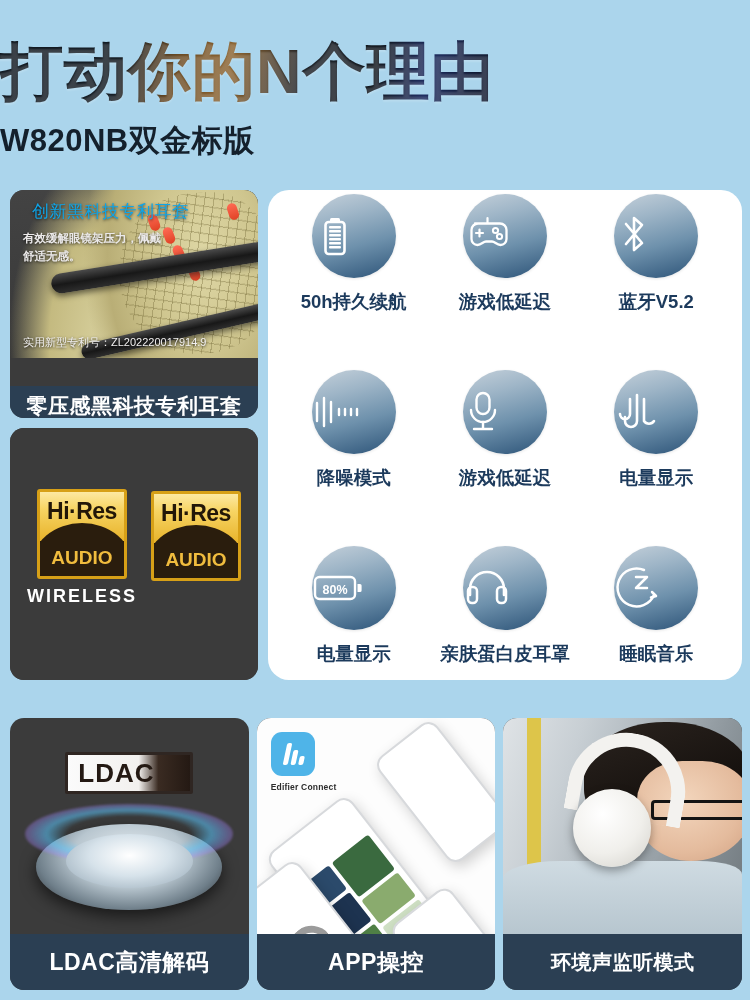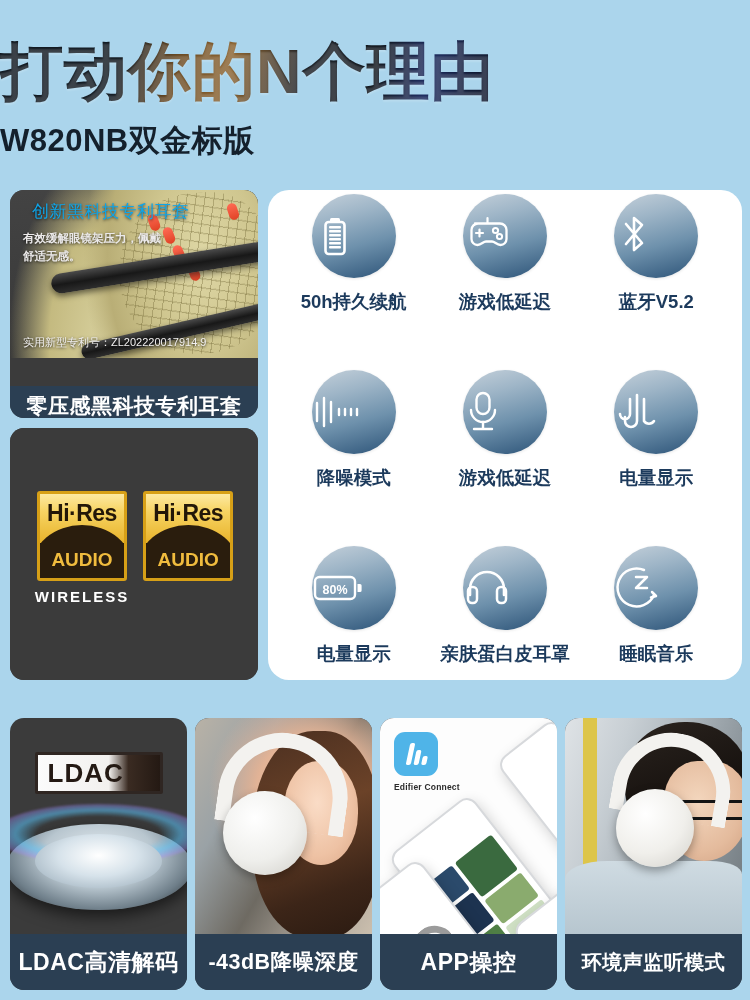--- a/index.html
+++ b/index.html
@@ -122,21 +122,21 @@
     content:""; position:absolute; left:-10%; bottom:-24px; width:120%; height:42px;
     background:#2a1d0d; border-radius:50% 50% 0 0 / 100% 100% 0 0;
   }
   .hires-top span { position: relative; z-index: 2; font-size: 23px; font-weight: 800;
                     color: #231708; letter-spacing: -0.5px; top: -5px; }
   .hires-bottom {
     position: absolute; left: 0; right: 0; bottom: 0; height: 42%;
     display: flex; align-items: center; justify-content: center;
   }
   .hires-bottom span { font-size: 19px; font-weight: 800; color: #f0bc3e; letter-spacing: 0px; }
-  .wireless-txt { margin-top: 7px; color: #fff; font-size: 15px; font-weight: 800; letter-spacing: 2px; }
+  .wireless-txt { margin-top: 7px; color: #fff; font-size: 18px; font-weight: 800; letter-spacing: 2px; }
   .hires-card .card-label { height: 48px; line-height: 48px; font-size: 23px; }
 
   
   .feature-panel {
     flex: 1;
     background: #fff;
     border-radius: 21px;
     padding: 4px 10px 14px;
     display: flex; flex-direction: column; justify-content: space-between;
     height: 490px;
@@ -493,31 +493,20 @@
         </div>
         <div class="driver">
           <div class="ring"></div>
           <div class="halo"></div>
           <div class="dome"></div>
         </div>
       </div>
       <div class="card-label">LDAC高清解码</div>
     </div>
 
-    <div class="bcard wide">
-      <div class="bbody">
-        <div class="photo-woman">
-          <div class="hair"></div>
-          <div class="face"></div>
-          <div class="hp-band"></div>
-          <div class="hp-cup"></div>
-        </div>
-      </div>
-      <div class="card-label">-43dB降噪深度</div>
-    </div>
 
     <div class="bcard">
       <div class="bbody app-card-body">
         <div class="phone ph3"></div>
         <div class="phone ph1">
           <div class="tile" style="left:8px;top:44px;width:36px;height:30px;background:#2b4a6b"></div>
           <div class="tile" style="left:48px;top:44px;width:46px;height:44px;background:#3a6a3f"></div>
           <div class="tile" style="left:8px;top:78px;width:36px;height:36px;background:#1d3350"></div>
           <div class="tile" style="left:8px;top:118px;width:36px;height:34px;background:#4f7f45"></div>
           <div class="tile" style="left:48px;top:92px;width:46px;height:30px;background:#8aab6e"></div>

